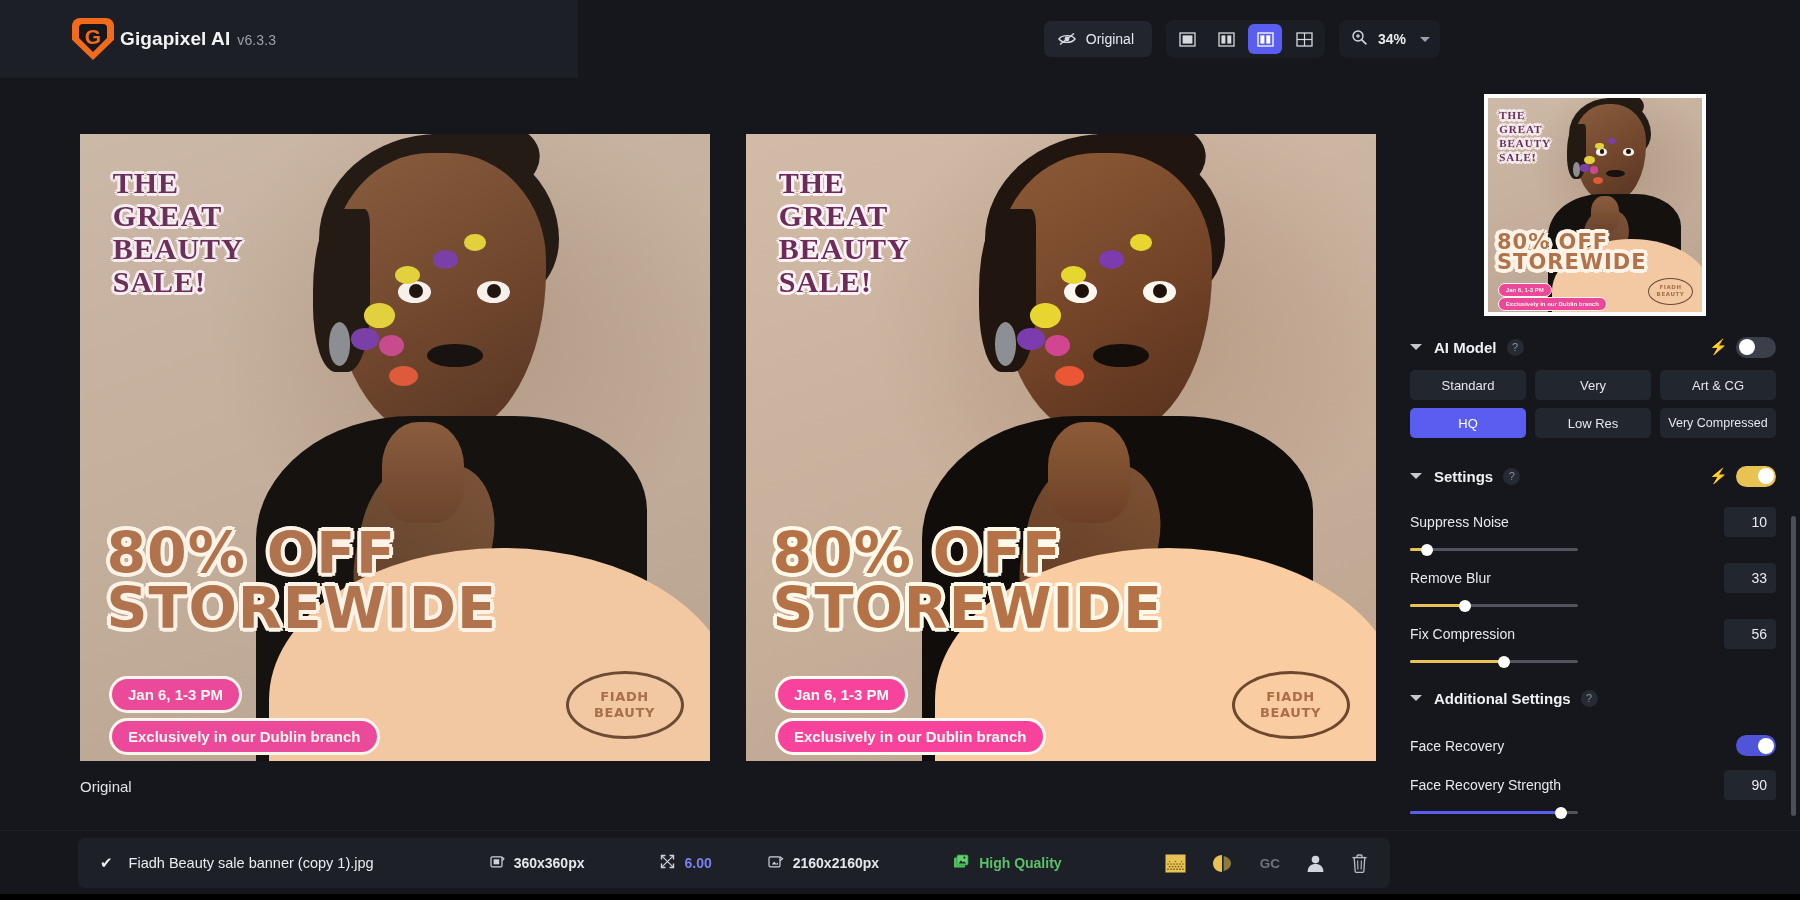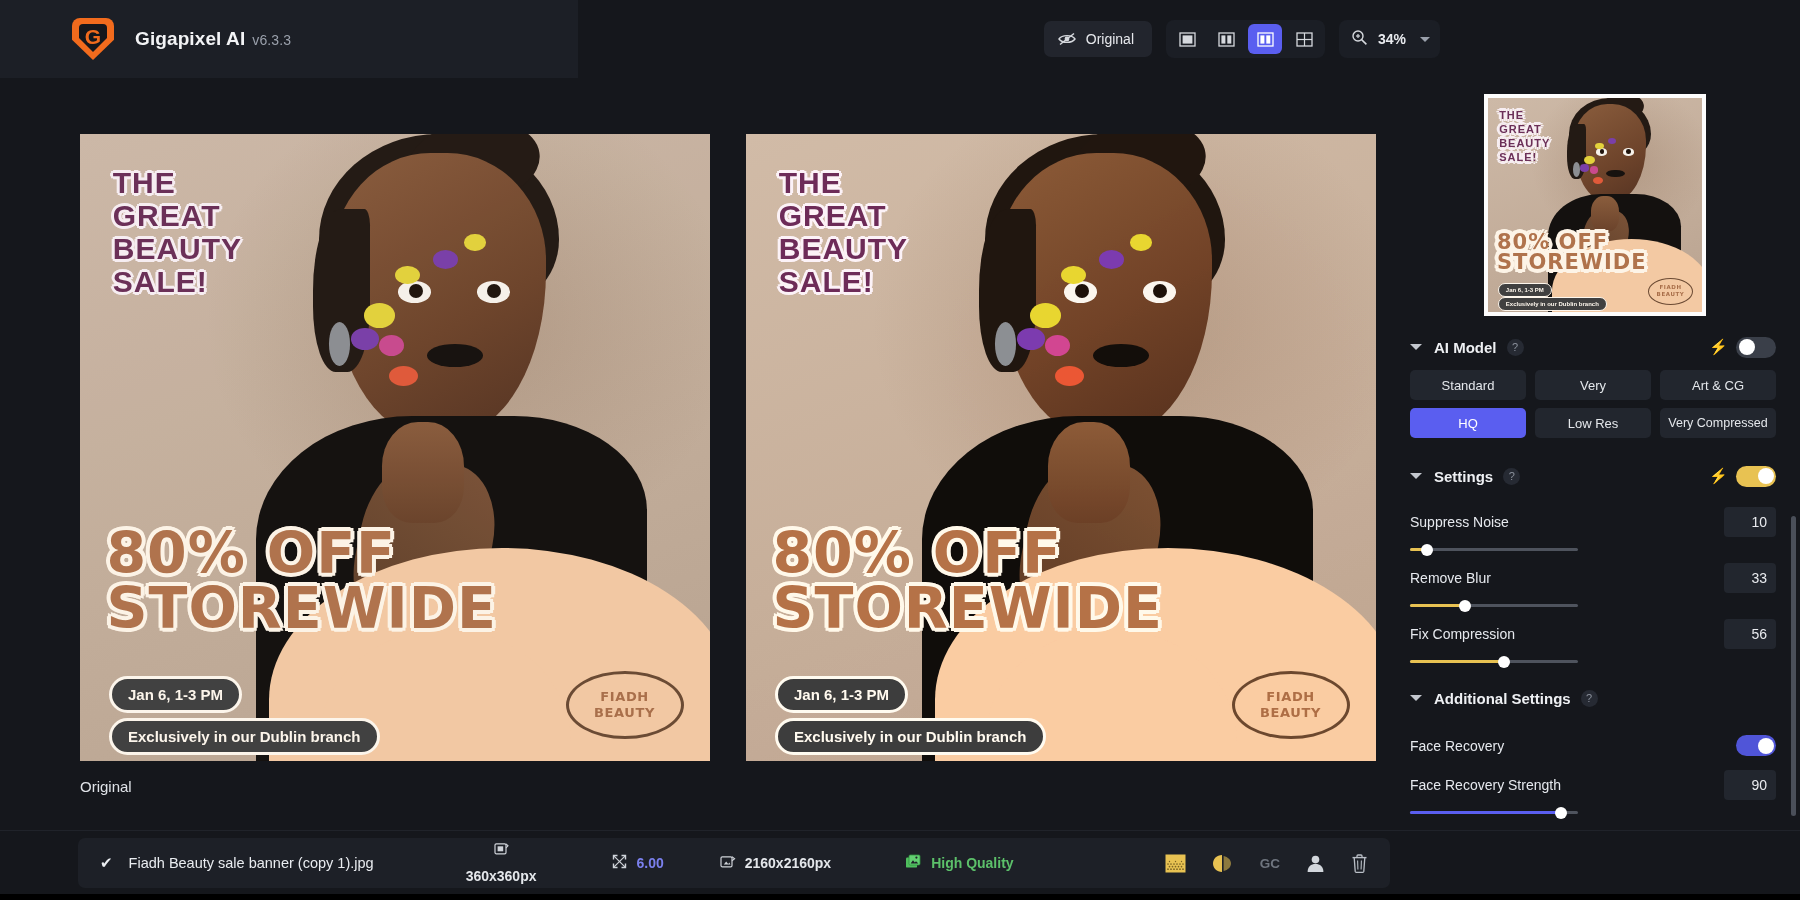--- a/index.html
+++ b/index.html
@@ -53,21 +53,21 @@
     border-radius: 4px;
   }
   .logo-shield .gletter {
     position: absolute; inset: 0;
     display: flex; align-items: center; justify-content: center;
     color: #f26b1d; font-weight: bold; font-size: 21px;
     padding-bottom: 4px;
     font-family: "Liberation Sans", sans-serif;
   }
   .app-title {
-    margin-left: 21px;
+    margin-left: 6px;
     color: #f2f3f5;
     font-size: 19px;
     font-weight: bold;
     letter-spacing: .1px;
   }
   .app-version {
     margin-left: 7px;
     color: #9aa0ab;
     font-size: 14px;
     font-weight: normal;
@@ -226,21 +226,21 @@
   .poster .blot { position:absolute; border-radius:50%; filter: blur(.3px); }
   .poster .earring {
     position:absolute; left:39.5%; top:30%;
     width: 3.4%; height: 7%;
     background: #8c8e92; border-radius: 50% 50% 50% 50%;
   }
 
   .ptxt-top {
     position: absolute;
     left: 5.2%; top: 5.5%;
-    font-family: Liberation Sans, sans-serif;
+    font-family: Liberation Serif, serif;
     font-weight: bold;
     color: #6b2f58;
     font-size: 30px;
     line-height: 1.0;
     letter-spacing: 1px;
     text-shadow:
       -2px -2px 0 #f7eef2, 2px -2px 0 #f7eef2, -2px 2px 0 #f7eef2, 2px 2px 0 #f7eef2,
       0 3px 0 #f7eef2, 3px 0 0 #f7eef2, -3px 0 0 #f7eef2, 0 -3px 0 #f7eef2;
   }
   .ptxt-top div { margin-bottom: 3px; }
@@ -254,21 +254,21 @@
     font-size: 57px;
     line-height: .96;
     letter-spacing: 1px;
     text-shadow:
       -3px -3px 0 #fdf4e7, 3px -3px 0 #fdf4e7, -3px 3px 0 #fdf4e7, 3px 3px 0 #fdf4e7,
       0 4px 0 #fdf4e7, 4px 0 0 #fdf4e7, -4px 0 0 #fdf4e7, 0 -4px 0 #fdf4e7;
   }
 
   .pill {
     position:absolute;
-    background: #404040;
+    background: #ec4899;
     color: #fdf6ec;
     border: 3px solid #fdf6ec;
     border-radius: 22px;
     font-size: 15px;
     font-weight: bold;
     padding: 7px 16px;
     white-space: nowrap;
     font-family: "Liberation Sans", sans-serif;
   }
   .pill-date { left: 4.6%; top: 86.5%; }
@@ -498,21 +498,21 @@
     position: absolute;
     left: 78px; right: 410px; top: 8px; bottom: 12px;
     background: #1d2027;
     border-radius: 7px;
     display: flex; align-items: center;
     padding: 0 22px 0 22px;
   }
   .check { color: #eceff3; font-size: 15px; margin-right: 16px; }
   .fname { color: #e9ecf0; font-size: 14.5px; }
   .meta { display: flex; align-items: center; gap: 9px; color: #e4e7eb; font-size: 14px; font-weight: bold; }
-  .meta-1 { margin-left: 92px; flex-direction: column; }
+  .meta-1 { margin-left: 116px; }
   .meta-2 { margin-left: 76px; }
   .meta-3 { margin-left: 56px; }
   .scale-val { color: #7b80ee; }
   .hq-tag { margin-left: 74px; display:flex; align-items:center; gap:9px; color:#5cc06a; font-size:14px; font-weight:bold; }
   .tail-icons { margin-left: auto; display: flex; align-items: center; gap: 26px; }
   .gc-label { color: #6f757f; font-size: 13.5px; font-weight: bold; }
   .icon-btn { cursor: pointer; display:flex; align-items:center; }
 
   .sep-line { position:absolute; left:0; right:0; top:0; height:1px; background:#20232a; }
   .divider-bottom { position: absolute; left:0; right:0; bottom:0; height:6px; background:#000; }

